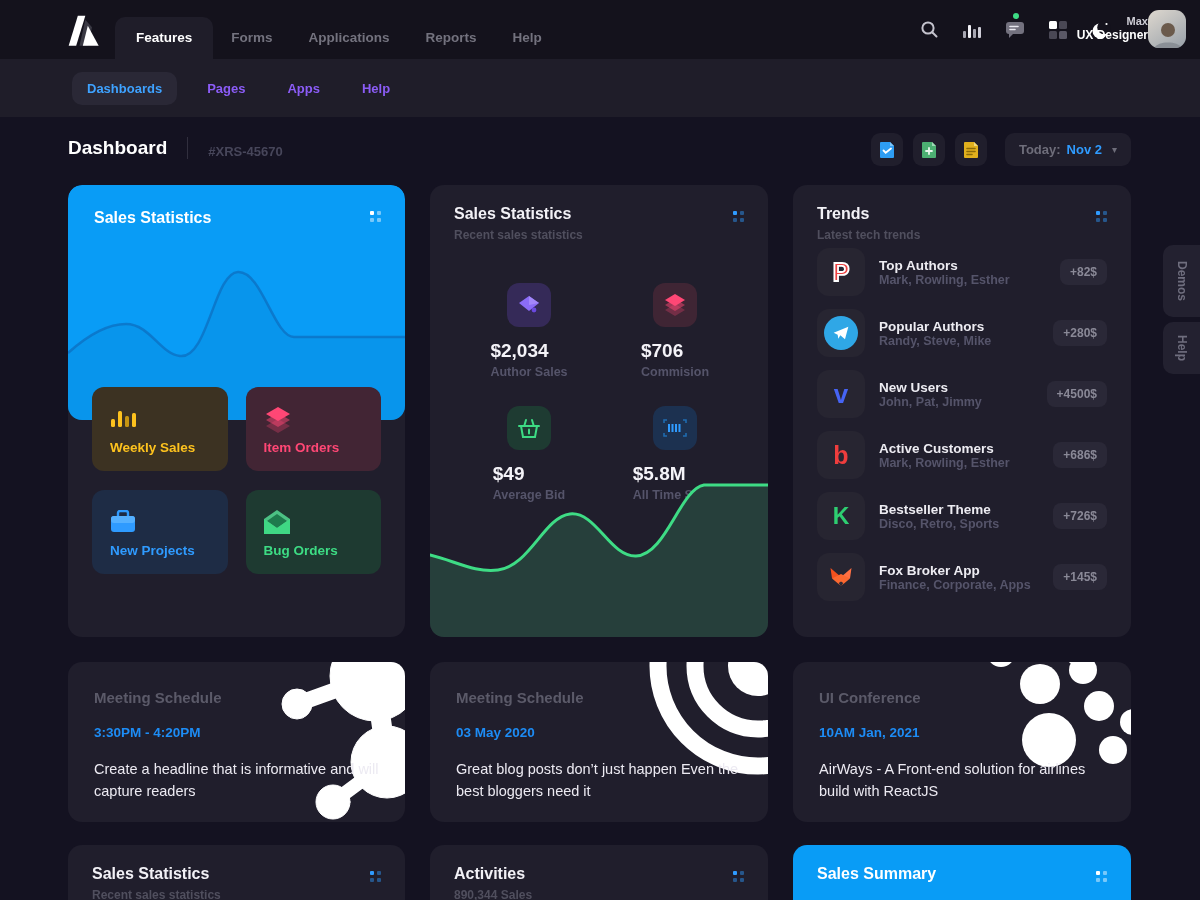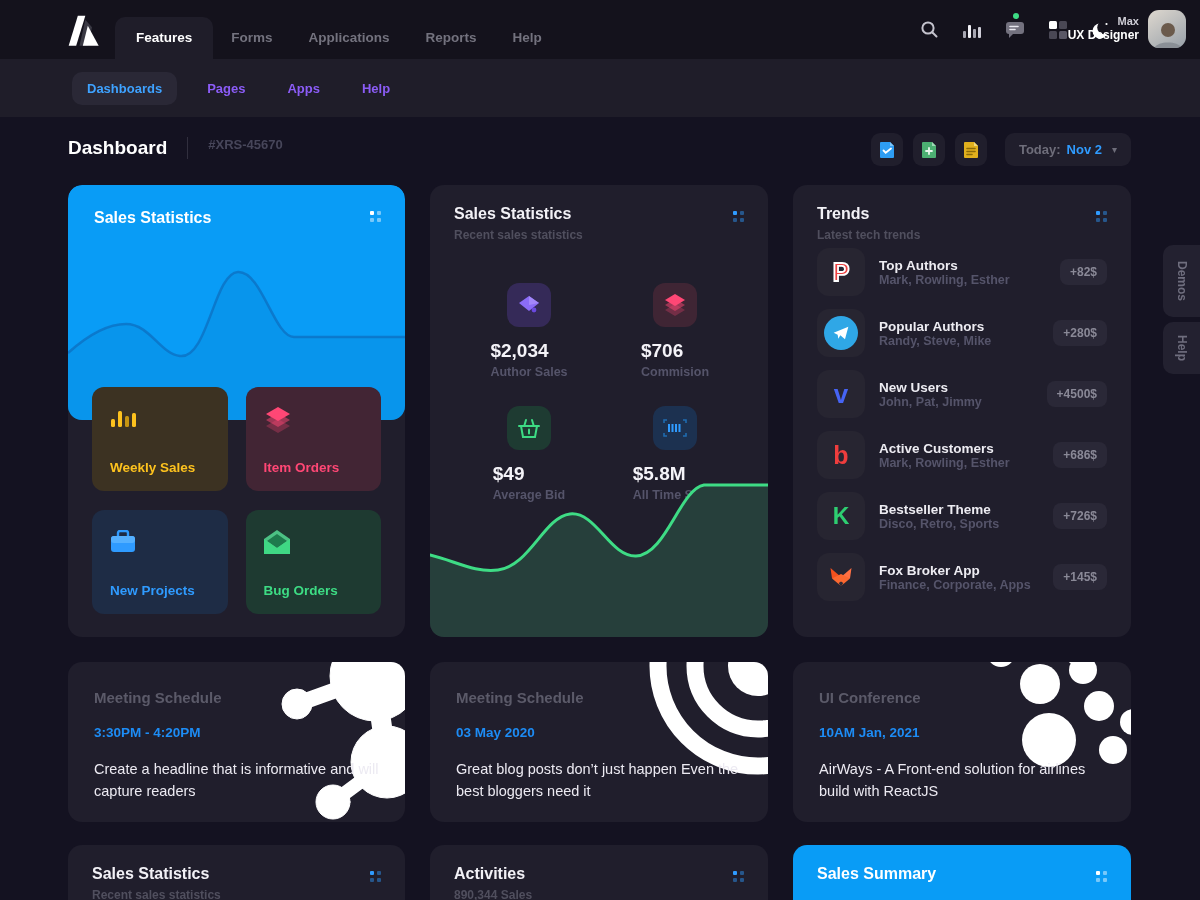--- a/index.html
+++ b/index.html
@@ -10,33 +10,33 @@
   }
   
   .topbar { position:absolute; top:0; left:0; width:1200px; height:59px; background:#14121c; z-index:20; }
   .logo { position:absolute; left:62px; top:11px; }
   .nav { position:absolute; left:115px; top:0; height:59px; display:flex; align-items:flex-end; }
   .nav-item { padding:13px 18px 14px; font-size:13.5px; color:#73727e; font-weight:600; cursor:pointer; }
   .nav-item.active { background:#1f1d29; border-radius:10px 10px 0 0; color:#fff; font-weight:700; padding:13px 21px 14px; }
   .top-icons { position:absolute; right:88px; top:0; height:59px; display:flex; align-items:center; gap:21px; }
   .tico { position:relative; width:22px; height:22px; display:flex; align-items:center; justify-content:center; cursor:pointer; }
   .green-dot { position:absolute; top:-6px; left:9px; width:6px; height:6px; border-radius:50%; background:#3ddc84; }
-  .userbox { position:absolute; right:14px; top:10px; display:flex; align-items:center; gap:9px; cursor:pointer; }
+  .userbox { position:absolute; right:14px; top:10px; display:flex; align-items:center; cursor:pointer; }
   .user-text { text-align:right; line-height:1.3; }
   .user-name { font-size:11px; color:#cfced6; font-weight:600; }
   .user-role { font-size:12px; color:#fff; font-weight:700; }
   .avatar { width:38px; height:38px; border-radius:11px; background:linear-gradient(145deg,#ded8cf,#98a0a9); overflow:hidden; position:relative; }
   .avatar svg { position:absolute; bottom:-2px; left:3px; }
   
   .subnav { position:absolute; top:59px; left:0; width:1200px; height:58px; background:#1f1d29; display:flex; align-items:center; padding-left:72px; gap:18px; z-index:19; }
   .sub-item { font-size:13px; color:#8b5cf6; font-weight:600; padding:9px 12px; cursor:pointer; }
   .sub-item.active { background:#2a2836; border-radius:10px; color:#3ea2ff; padding:9px 15px; }
   
   .page-head { position:absolute; top:133px; left:68px; right:69px; height:36px; }
-  .ph-left { position:absolute; left:0; top:4px; display:flex; align-items:flex-start; gap:20px; }
+  .ph-left { position:absolute; left:0; top:4px; display:flex; align-items:flex-end; gap:20px; }
   .page-title { font-size:19px; font-weight:700; color:#fff; }
   .ph-divider { width:1px; height:22px; background:#312f3e; }
   .page-id { font-size:13px; font-weight:600; color:#47465a; }
   .ph-right { position:absolute; right:0; top:0; display:flex; gap:10px; }
   .doc-btn { width:32px; height:33px; border-radius:9px; background:#201e2c; display:flex; align-items:center; justify-content:center; cursor:pointer; }
   .date-pill { height:33px; margin-left:8px; border-radius:9px; background:#201e2c; display:flex; align-items:center; gap:6px; padding:0 14px; cursor:pointer; }
   .date-label { font-size:13px; color:#6e6d7a; font-weight:600; }
   .date-value { font-size:13px; color:#2f9bff; font-weight:700; }
   .chev { font-size:10px; color:#6e6d7a; margin-left:4px; }
   
@@ -52,21 +52,21 @@
   .card-sub { font-size:12px; color:#504f5e; font-weight:600; margin-top:5px; }
   .dots { position:absolute; top:26px; right:24px; width:11px; height:11px; display:grid; grid-template-columns:4px 4px; grid-template-rows:4px 4px; gap:3px; cursor:grab; }
   .dots i { border-radius:1px; }
   .dots.blue i { background:#2f9bff; opacity:.45; } .dots.blue i:first-child { opacity:1; }
   .dots.white i { background:#fff; opacity:.45; } .dots.white i:first-child { opacity:1; }
   
   .blue-card { position:absolute; top:0; left:0; right:0; height:235px; background:#099cf6; border-radius:14px; overflow:hidden; z-index:1; }
   .blue-card .card-title { position:absolute; top:24px; left:26px; }
   .blue-card svg.wave { position:absolute; bottom:0; left:0; }
   .tile-grid { position:absolute; top:202px; left:24px; right:24px; display:grid; grid-template-columns:1fr 1fr; gap:19px 18px; z-index:2; }
-  .tile { height:104px; border-radius:12px; padding:20px 18px; position:relative; cursor:pointer; }
+  .tile { height:84px; border-radius:12px; padding:20px 18px; position:relative; cursor:pointer; }
   .tile-label { position:absolute; left:18px; bottom:16px; font-size:13.5px; font-weight:700; }
   .tile.t-yellow { background:#3c3222; } .tile.t-yellow .tile-label { color:#fdc21e; }
   .tile.t-blue { background:#1e2c45; } .tile.t-blue .tile-label { color:#2f9bff; }
   .tile.t-pink { background:#422534; } .tile.t-pink .tile-label { color:#ff4775; }
   .tile.t-green { background:#1e3a31; } .tile.t-green .tile-label { color:#3ddc84; }
   
   .stats-grid { position:absolute; top:98px; left:26px; right:20px; display:grid; grid-template-columns:1fr 1fr; row-gap:27px; }
   .stat { display:flex; align-items:center; gap:13px;flex-direction:column; }
   .stat-ic { width:44px; height:44px; border-radius:12px; display:flex; align-items:center; justify-content:center; flex:0 0 44px; }
   .ic-purple { background:#352a58; } .ic-maroon { background:#3f2534; }

